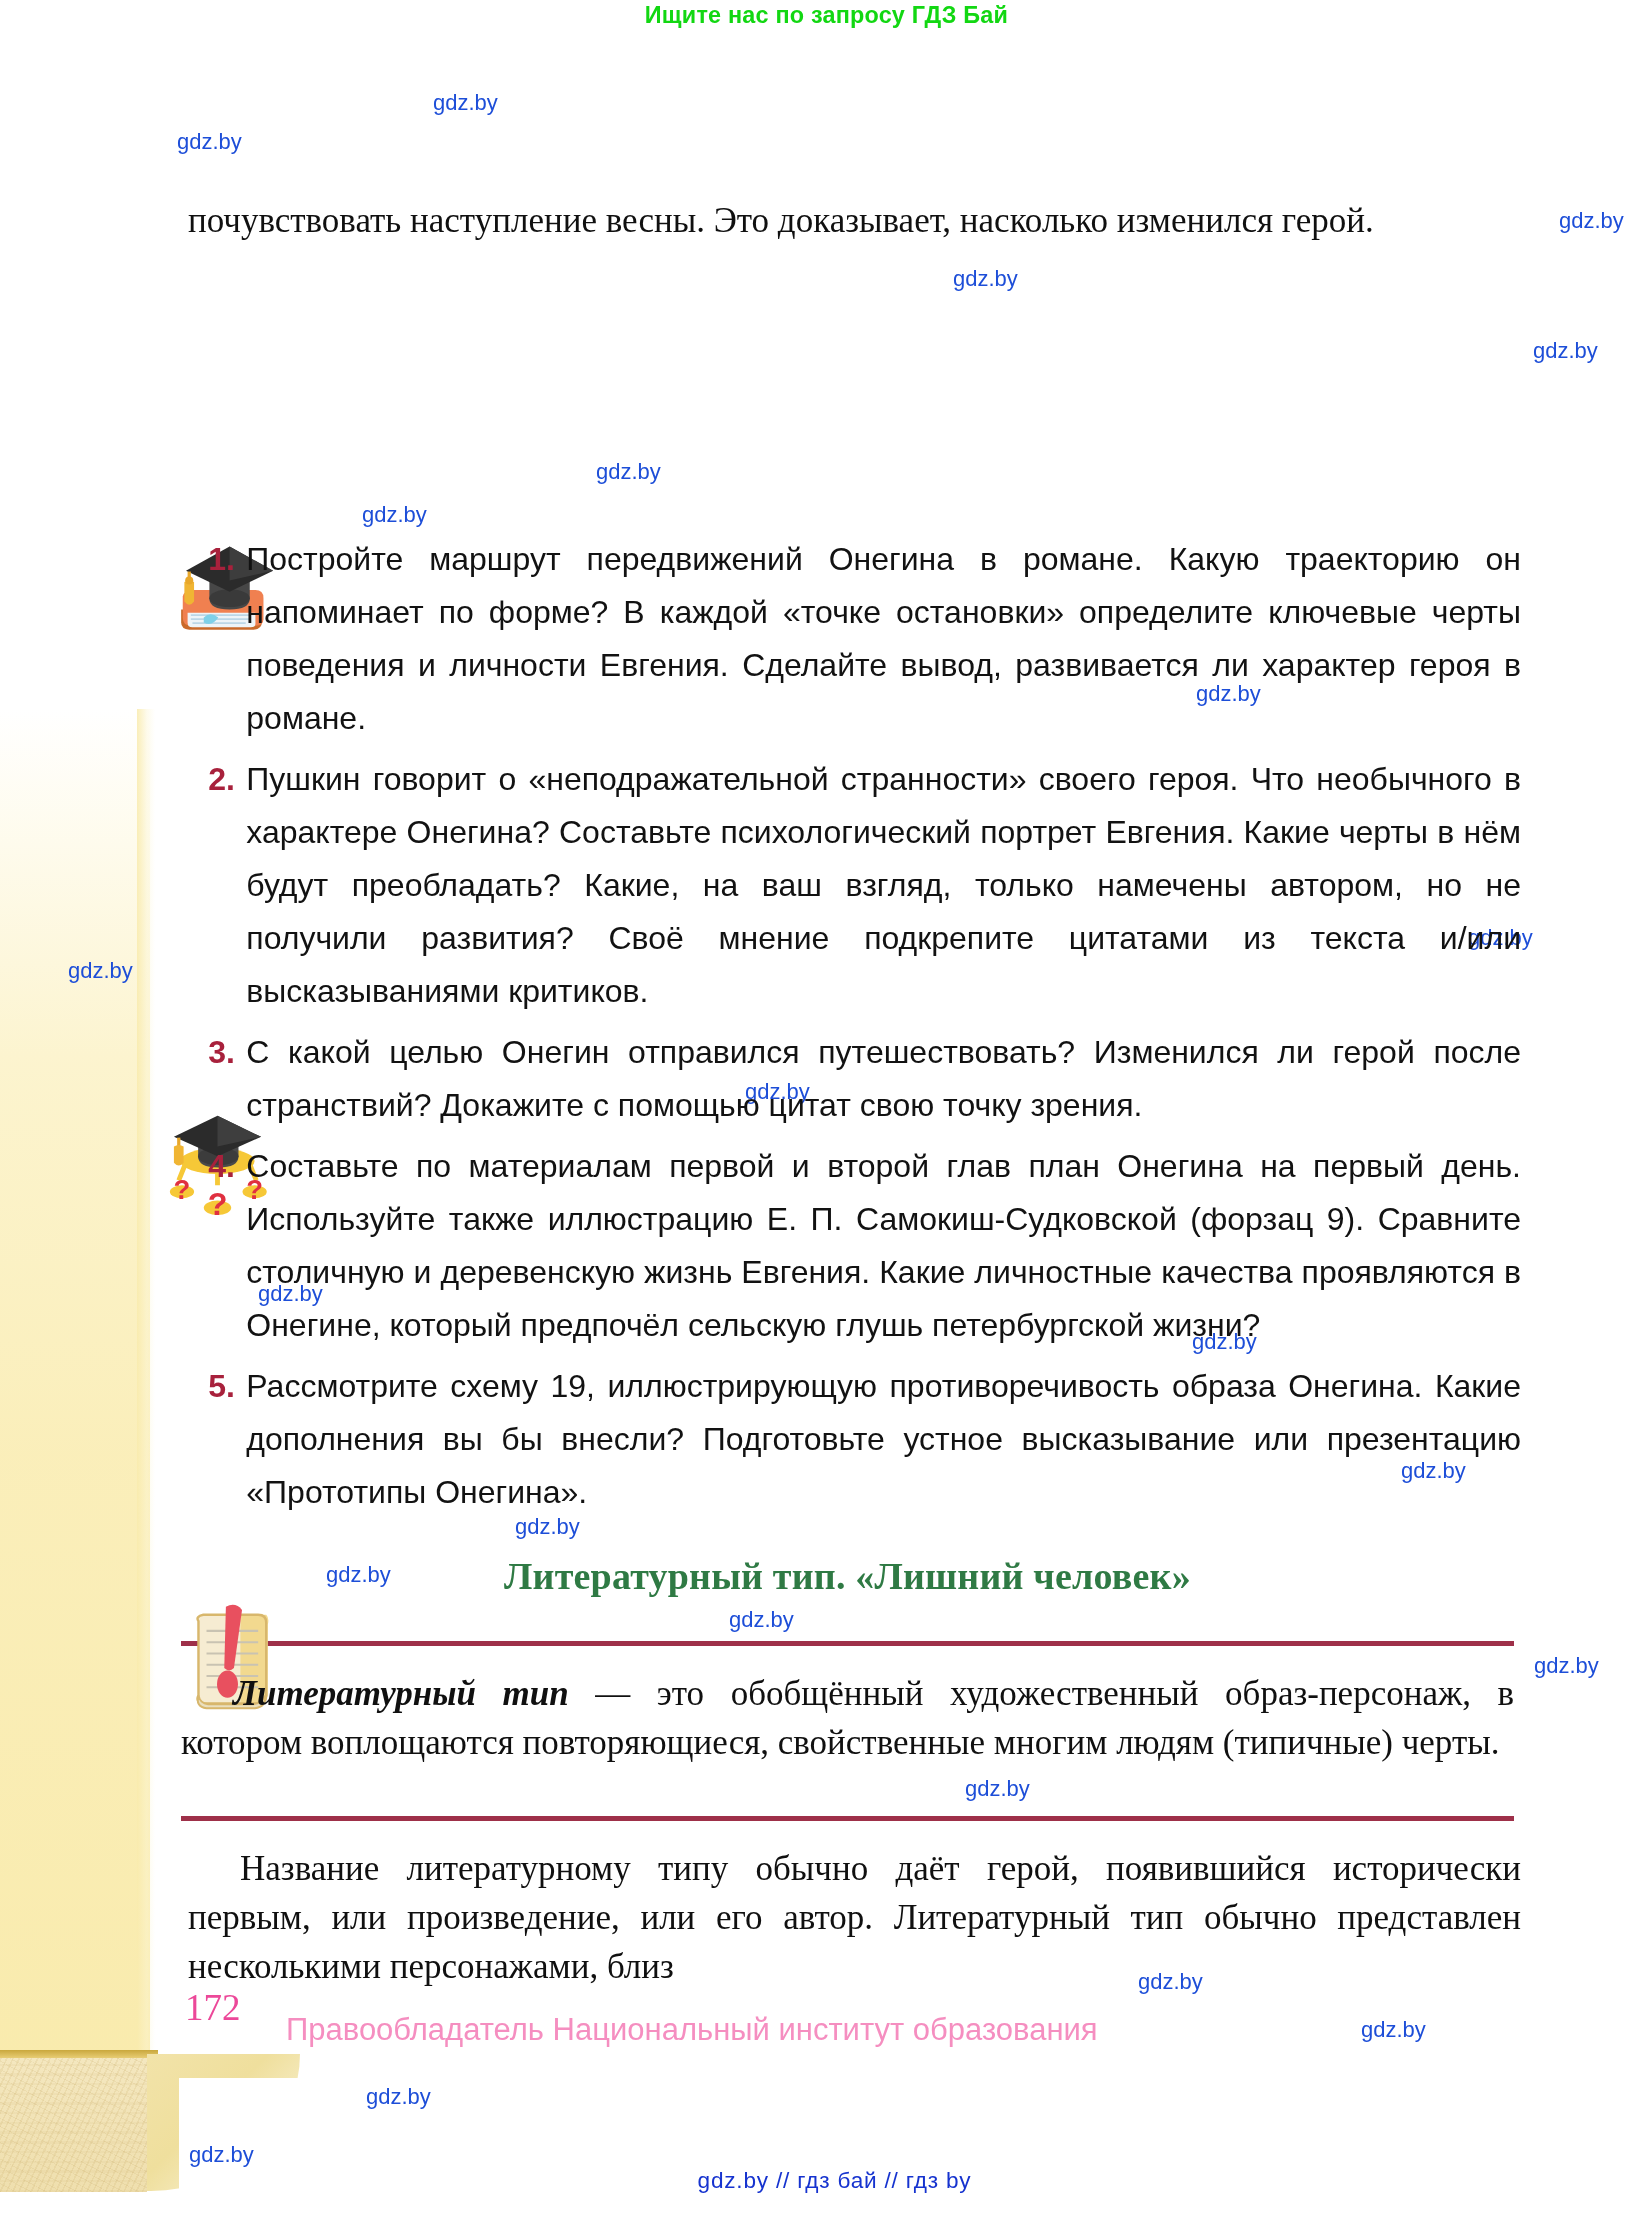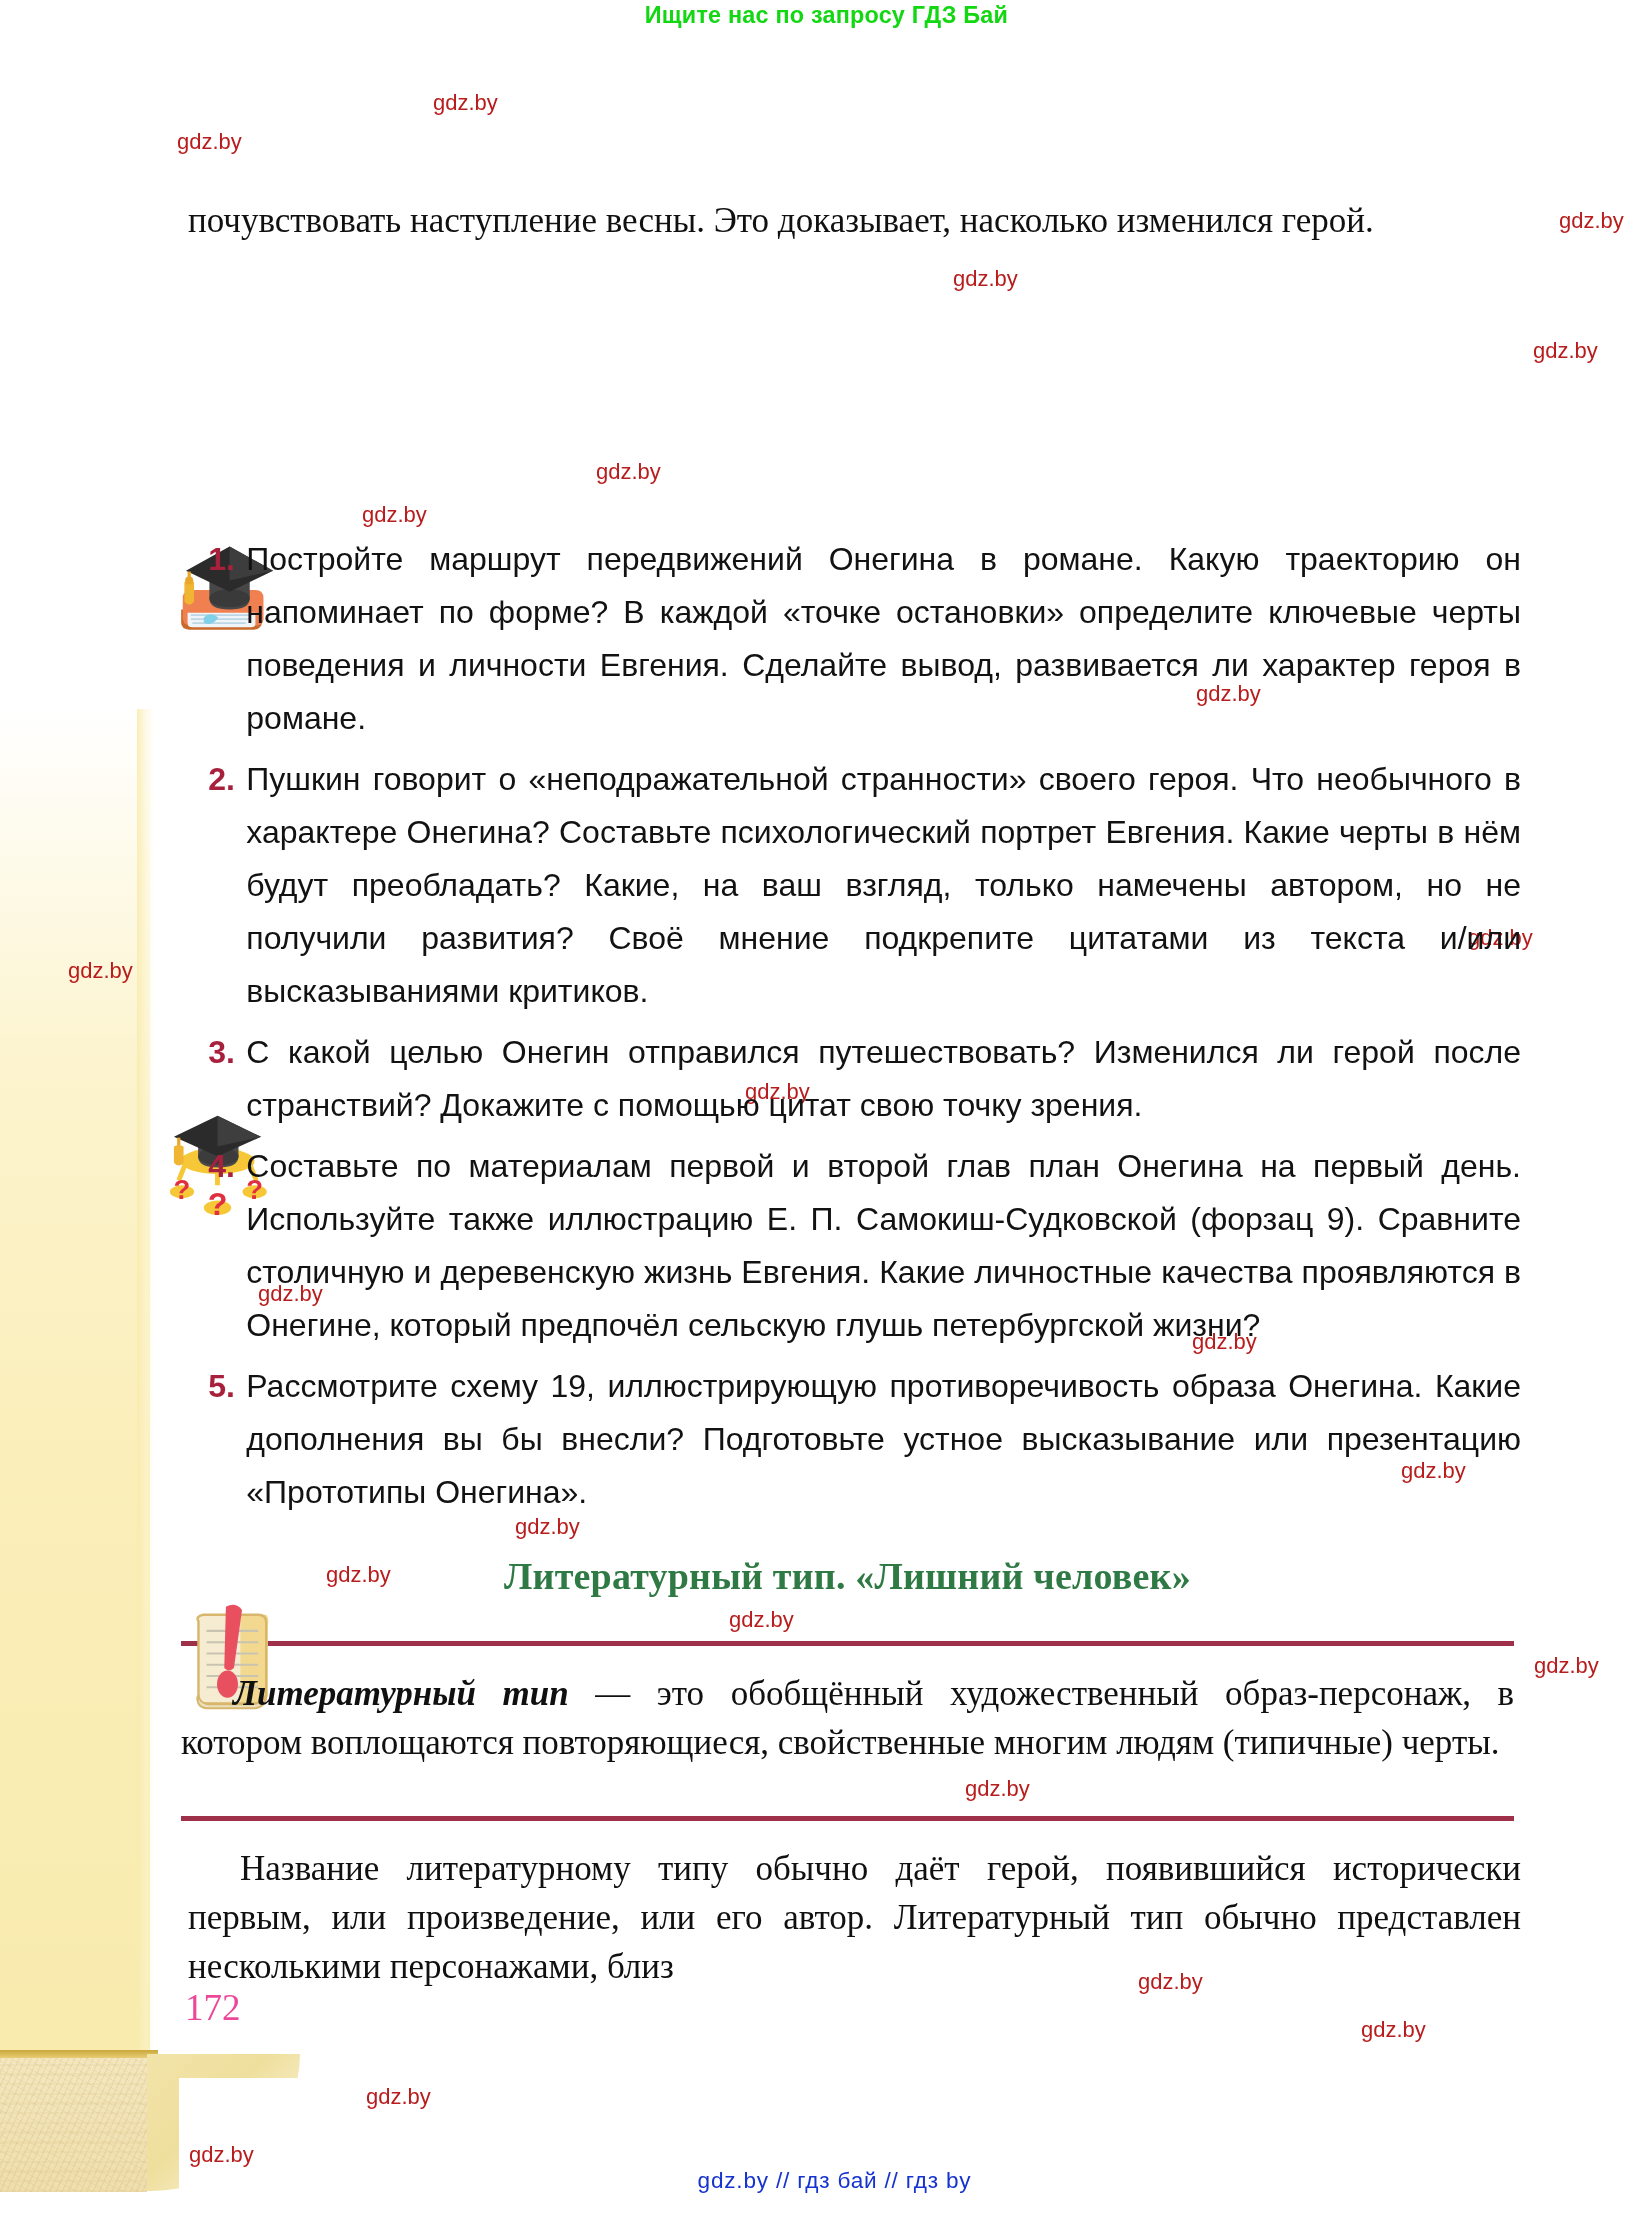--- a/index.html
+++ b/index.html
@@ -114,21 +114,21 @@
     top: 2012px;
     font-family: "Liberation Sans", sans-serif;
     font-size: 31px;
     color: #f58ec0;
     white-space: nowrap;
   }
   .wm {
     position: absolute;
     font-family: "Liberation Sans", sans-serif;
     font-size: 22px;
-    color: #b91c1c;
+    color: #1d4ed8;
     white-space: nowrap;
     pointer-events: none;
   }
 
   
   .col {
     position: absolute;
     left: 188px;
     width: 1333px;
   }
@@ -373,17 +373,18 @@
   </div>
 
   <div class="def-rule" style="top:1816px;"></div>
 
   <div class="col" style="top:1844px;">
     <p class="body indent">Название литературному типу обычно даёт герой, появивший­ся исторически первым, или произведение, или его автор. Литера­турный тип обычно представлен несколькими персонажами, близ­</p>
   </div>
 
   <div class="page-number">172</div>
 
+  <div class="copyright">Правообладатель Национальный институт образования</div>
 
   <div class="footer-links">gdz.by  //  гдз бай  //  гдз by</div>
 
 </div>
 
 
 </body></html>

